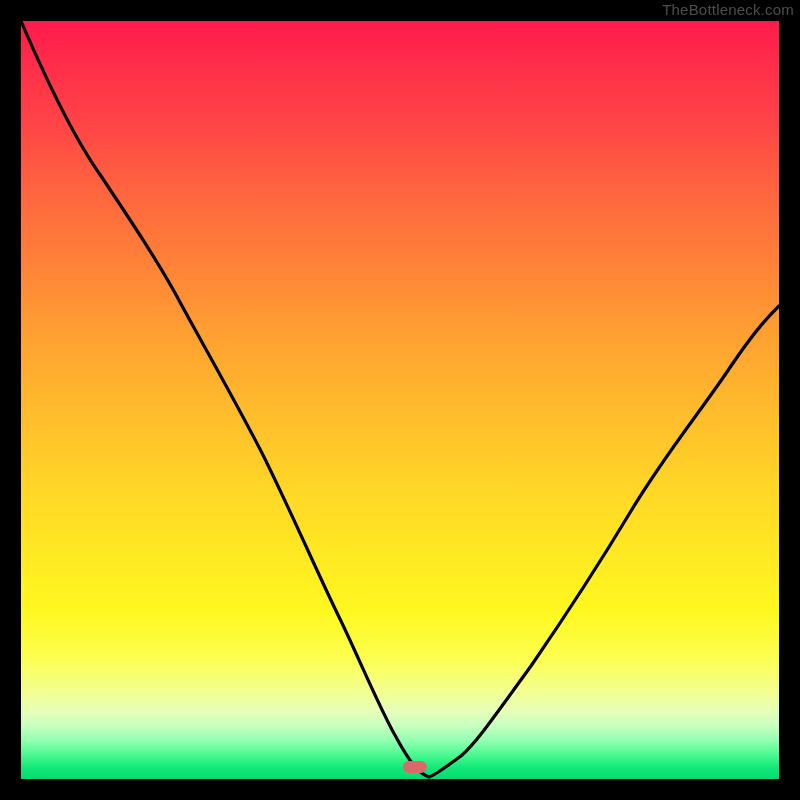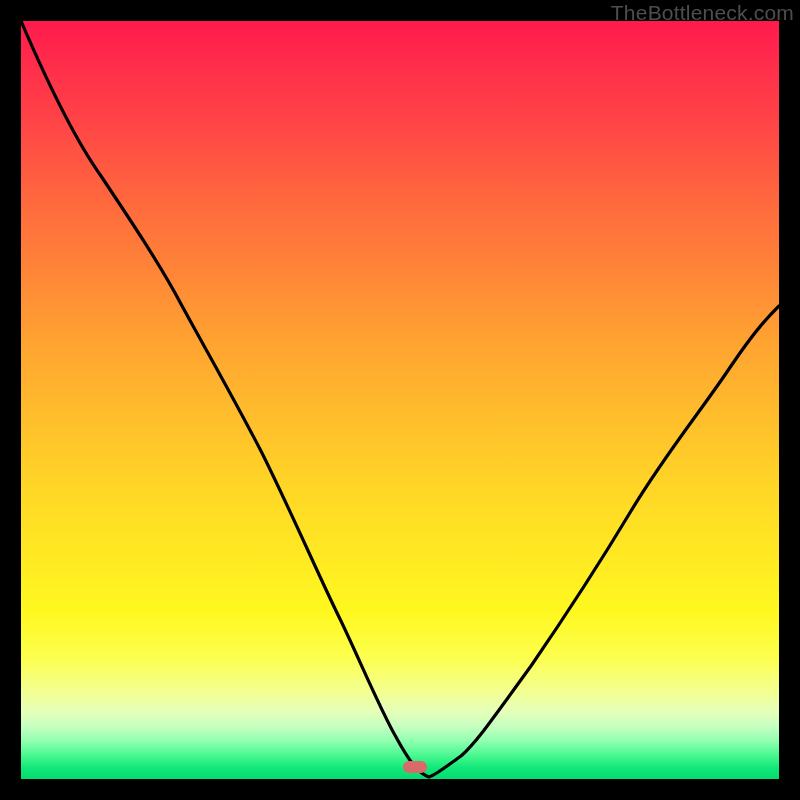--- a/index.html
+++ b/index.html
@@ -59,21 +59,21 @@
     width: 24px;
     height: 12px;
     background: #d86a6a;
     border-radius: 6px;
   }
   .watermark {
     position: absolute;
     top: 1px;
     right: 6px;
     color: #4e4e4e;
-    font-size: 21px;
+    font-size: 15px;
     letter-spacing: 0.2px;
     font-weight: 500;
   }
 </style>
 </head>
 <body>
 
 <div class="watermark">TheBottleneck.com</div>
 
 <div class="frame">

